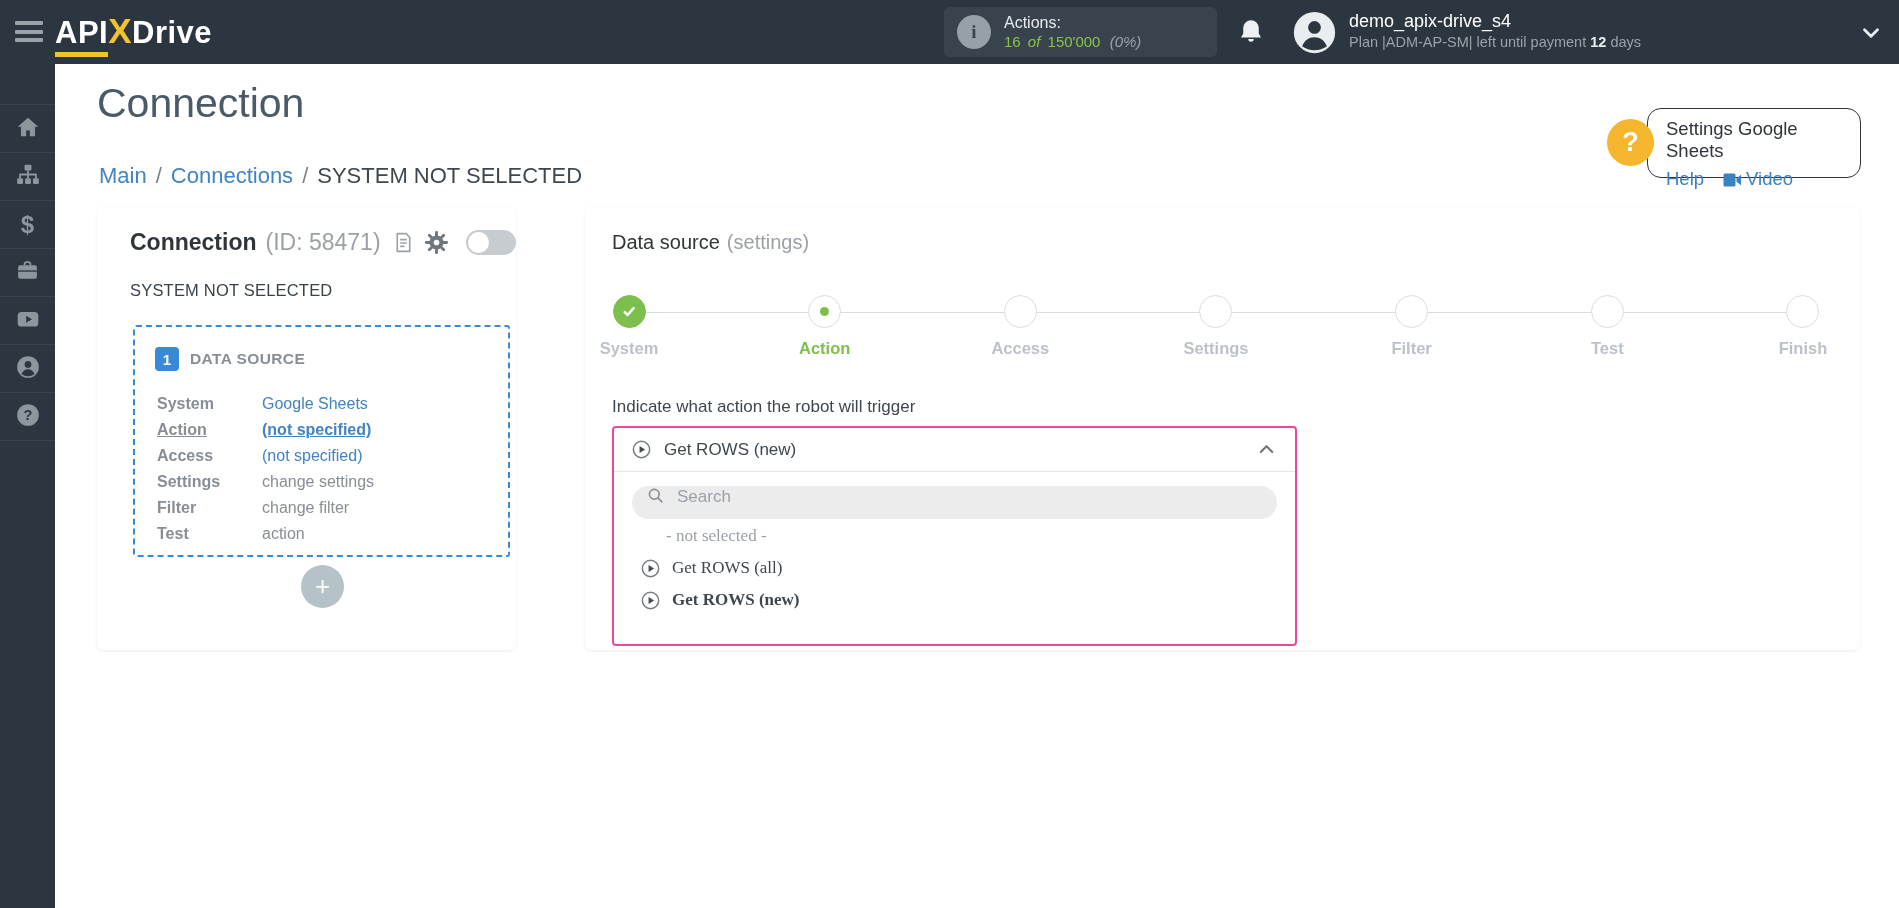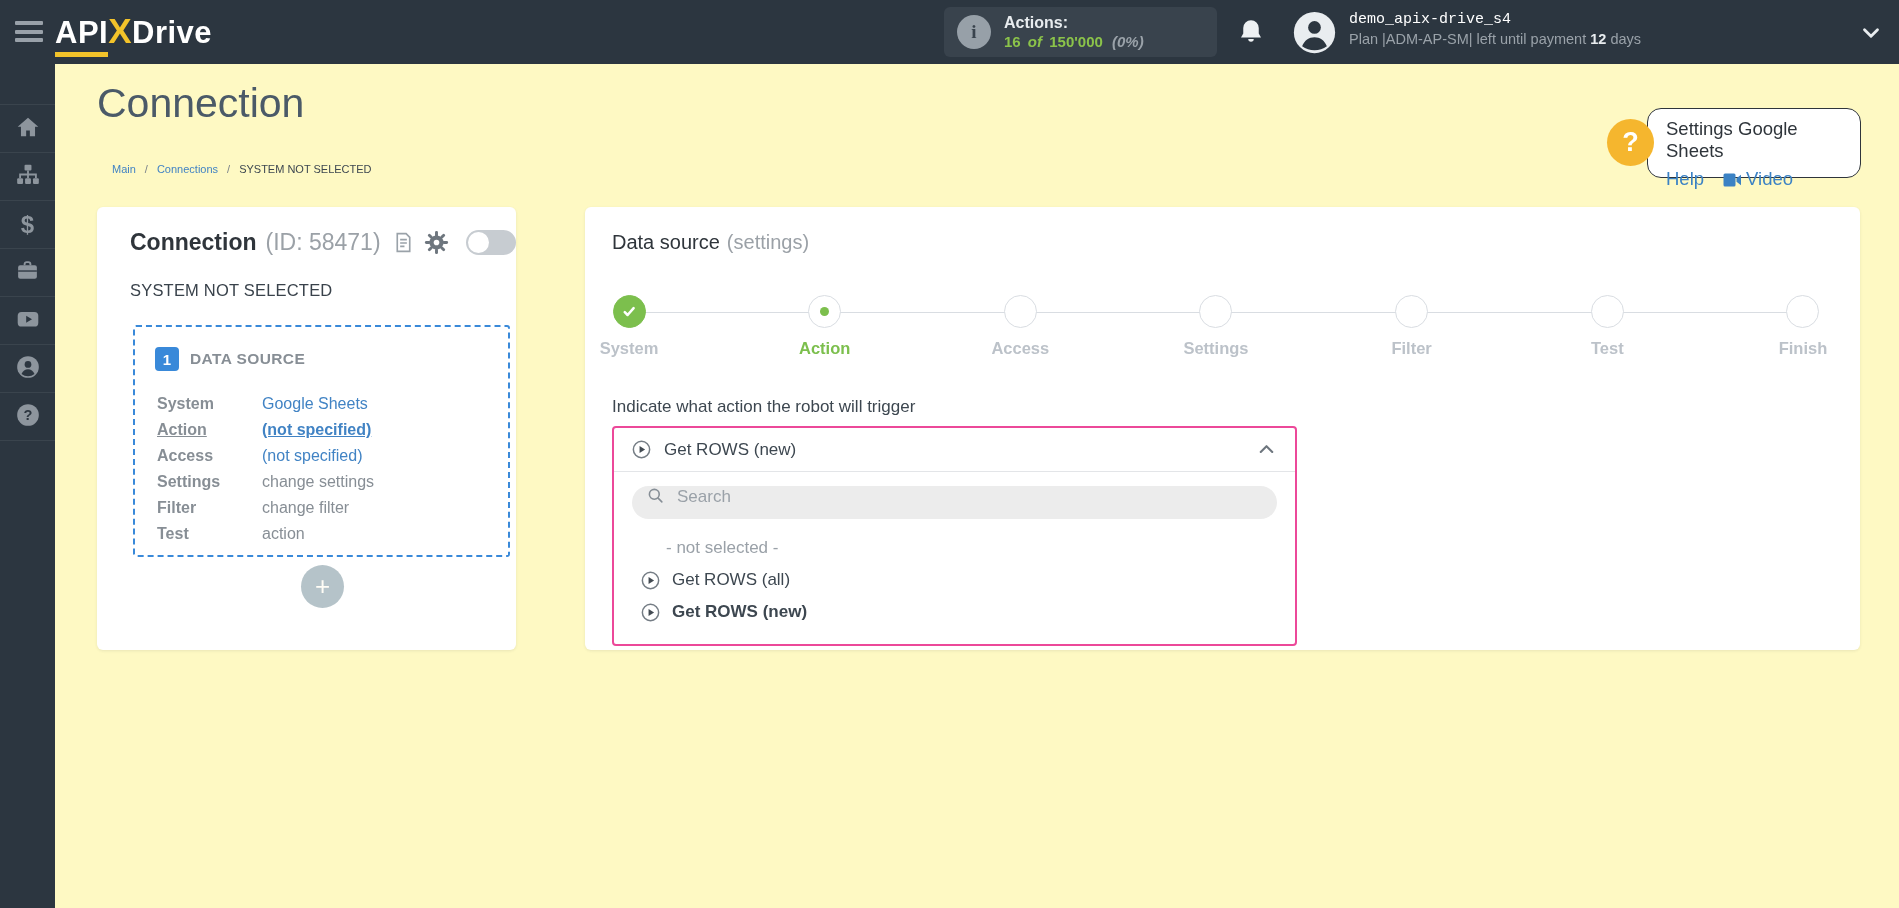--- a/index.html
+++ b/index.html
@@ -1,52 +1,52 @@
 <!DOCTYPE html>
 <html><head>
 <meta charset="utf-8">
 <style>
   html,body{margin:0;padding:0;background:#dfe4ec;}
   *{box-sizing:border-box;}
   .screen{position:relative;width:1899px;height:908px;overflow:hidden;
-    background:#fef9c3;font-family:"Liberation Sans",sans-serif;}
+    background:#ffffff;font-family:"Liberation Sans",sans-serif;}
 
   
   .topbar{position:absolute;top:0;left:0;width:1899px;height:64px;background:#2c3640;}
   .hamburger{position:absolute;left:15px;top:21px;width:30px;height:22px;cursor:pointer;}
   .hamburger span{display:block;width:28px;height:4px;background:#99a1a9;border-radius:1px;margin-bottom:4.5px;}
   .logo{position:absolute;left:55px;top:11px;font-weight:bold;font-size:31px;color:#fff;letter-spacing:.5px;cursor:pointer;}
   .logo .lg1{position:relative;}
   .logo .lg1 .u{position:absolute;left:0;bottom:-7px;width:100%;height:5px;background:#f3c32a;}
   .logo .lg2{color:#f3c32a;font-size:35px;}
   .actions-box{position:absolute;left:944px;top:7px;width:273px;height:50px;background:#39434d;border-radius:6px;display:flex;align-items:center;cursor:pointer;}
   .info-icon{width:34px;height:34px;border-radius:50%;background:#97a0a8;color:#39434d;font-weight:bold;font-size:19px;display:flex;align-items:center;justify-content:center;margin-left:13px;font-family:"Liberation Serif",serif;}
-  .actions-text{margin-left:13px;line-height:1.25;font-weight:bold;}
+  .actions-text{margin-left:13px;line-height:1.25;}
   .a-label{font-size:16px;color:#e8ecef;}
   .a-vals{font-size:15px;}
   .a-used,.a-total{color:#8bc34a;}
   .a-of{color:#8bc34a;font-style:italic;margin:0 3px;}
   .a-pct{color:#9aa2a9;font-style:italic;margin-left:5px;}
   .bell{position:absolute;left:1236px;top:17px;width:30px;height:30px;cursor:pointer;}
   .avatar{position:absolute;left:1292px;top:10px;width:45px;height:45px;cursor:pointer;}
   .user-meta{position:absolute;left:1349px;top:10px;line-height:1.3;cursor:pointer;}
-  .u-name{font-size:15px;color:#ffffff;font-family:Liberation Mono, monospace;}
+  .u-name{font-size:18px;color:#ffffff;}
   .u-plan{font-size:14.5px;color:#9aa2a9;}
   .u-plan b{color:#e8ecef;}
   .chev-down{position:absolute;left:1858px;top:20px;width:26px;height:26px;cursor:pointer;}
 
   
   .sidebar{position:absolute;left:0;top:64px;width:55px;height:844px;background:#2c3640;}
   .sb-items{position:absolute;top:40px;left:0;width:55px;border-top:1px solid rgba(255,255,255,.07);}
   .sb-item{width:55px;height:48px;display:flex;align-items:center;justify-content:center;border-bottom:1px solid rgba(255,255,255,.07);cursor:pointer;}
   .sb-item .dollar{font-size:24px;font-weight:bold;color:#8d959d;}
 
   
   .page-title{position:absolute;left:97px;top:80px;margin:0;font-size:41px;font-weight:400;color:#4b5a68;}
-  .breadcrumb{position:absolute;left:112px;top:163px;font-size:11px;}
+  .breadcrumb{position:absolute;left:99px;top:163px;font-size:22px;}
   .breadcrumb a{color:#4183c4;text-decoration:none;cursor:pointer;}
   .breadcrumb .sep{color:#7a828a;margin:0 9px;}
   .breadcrumb .bc-cur{color:#3d4750;}
 
   .help-card{position:absolute;left:1647px;top:108px;width:214px;height:70px;background:#fff;border:1.5px solid #2f353b;border-radius:14px;padding:9px 0 0 18px;}
   .hc-title{font-size:18.5px;color:#2f353b;}
   .hc-links{margin-top:4px;display:flex;align-items:center;font-size:18.5px;}
   .hc-links a{color:#3b82c4;text-decoration:none;cursor:pointer;}
   .hc-cam{width:24px;height:24px;margin:2px 2px 0 16px;}
   .help-bubble{position:absolute;left:1607px;top:119px;width:47px;height:47px;border-radius:50%;background:#f5b62e;color:#fff;font-size:27px;font-weight:bold;display:flex;align-items:center;justify-content:center;cursor:pointer;}
@@ -91,21 +91,21 @@
   .sp-question{position:absolute;left:27px;top:190px;font-size:17px;font-weight:normal;color:#3d4750;}
   .dropdown{position:absolute;left:27px;top:219px;width:685px;height:220px;background:#fff;border:2px solid #ec4899;border-radius:4px;}
   .dd-selected{height:44px;display:flex;align-items:center;padding:0 17px;border-bottom:1px solid #e3e5e8;cursor:pointer;}
   .dd-sel-text{margin-left:12px;font-size:17px;color:#3d4750;}
   .dd-chev{margin-left:auto;width:23px;height:23px;}
   .play{width:21px;height:21px;flex:none;}
   .dd-search{margin:14px 18px 0;height:33px;background:#ececec;border-radius:17px;display:flex;align-items:flex-start;padding:0 14px;}
   .dd-search svg{flex:none;margin-right:10px;}
   .dd-search input{flex:1;border:none;outline:none;background:transparent;font-size:17px;color:#555;font-family:"Liberation Sans",sans-serif;}
   .dd-search input::placeholder{color:#9aa1a8;}
-  .dd-opts{margin-top:13px;}
+  .dd-opts{margin-top:1px;font-family:Liberation Serif, serif;}
   .opt{height:32px;display:flex;align-items:center;padding-left:26px;font-size:17px;color:#3d4750;cursor:pointer;}
   .opt .play{margin-right:11px;}
   .opt.muted{color:#9aa1a8;padding-left:52px;}
   .opt.bold{font-weight:bold;}
 </style>
 </head>
 <body>
 
 <div class="screen">
 

